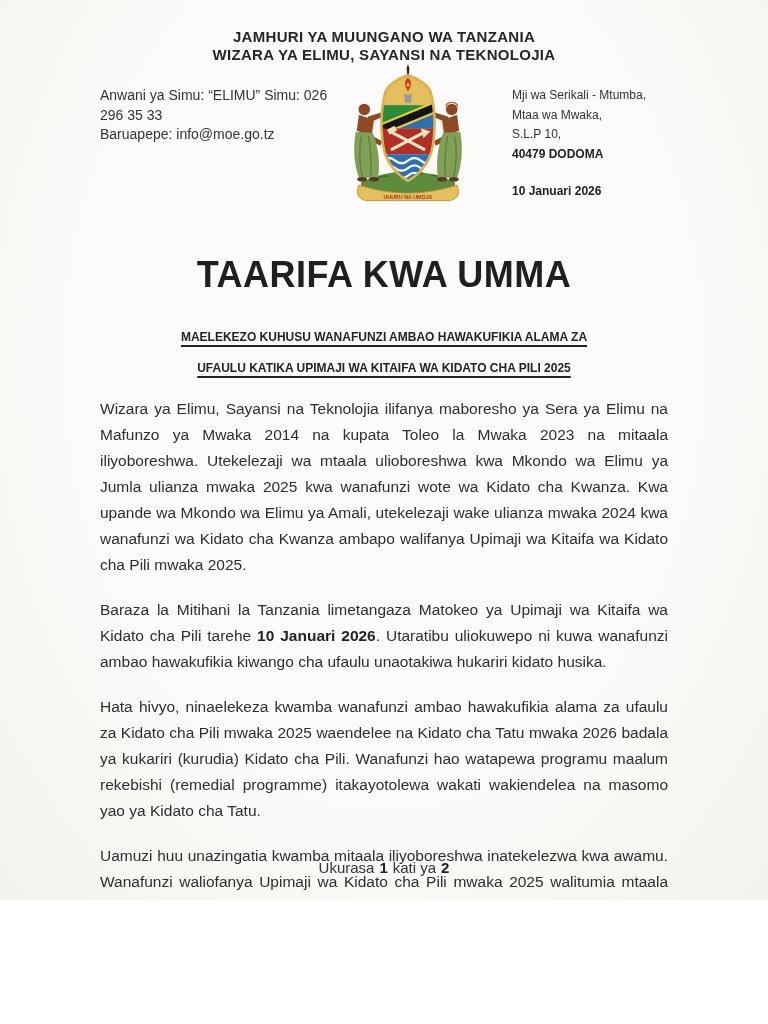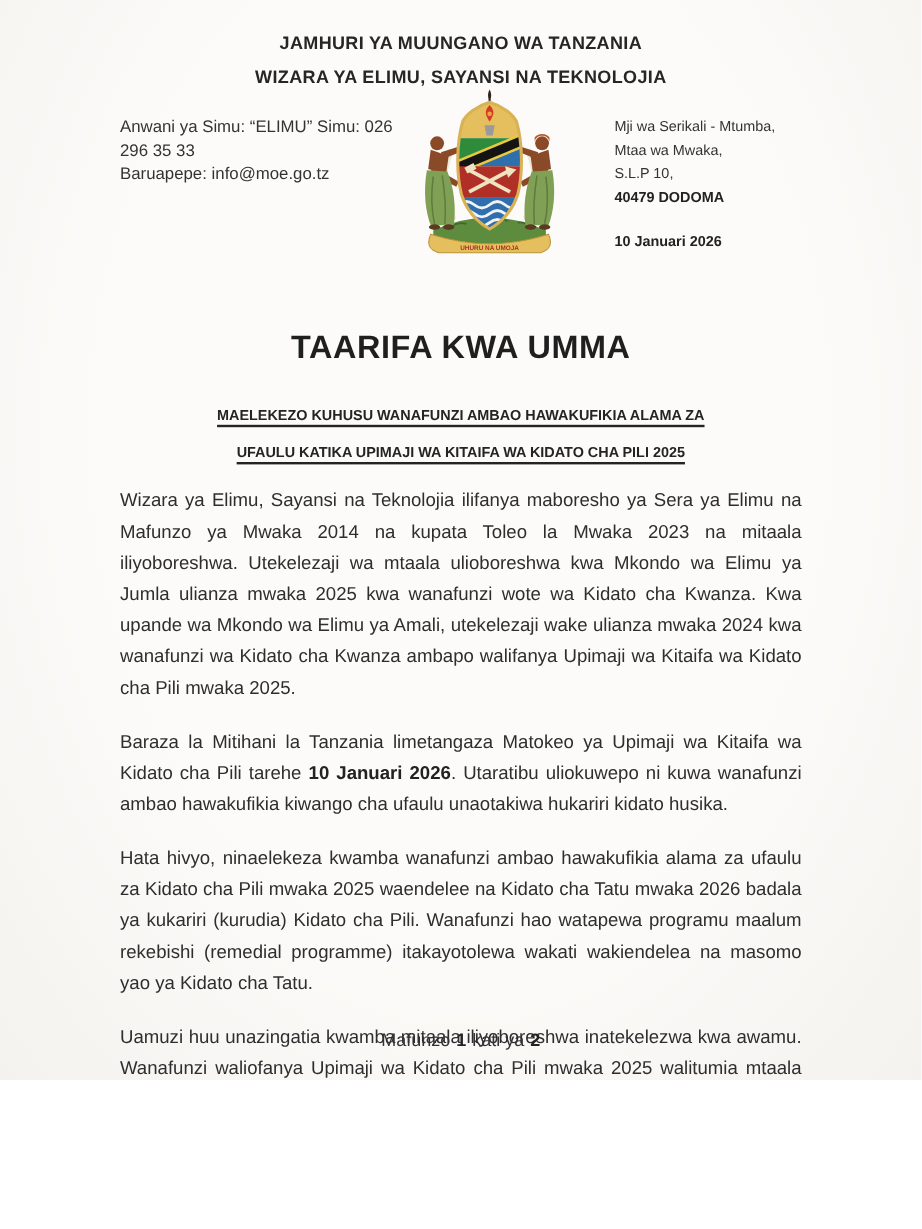--- a/index.html
+++ b/index.html
@@ -5,32 +5,32 @@
   * { margin:0; padding:0; box-sizing:border-box; }
   html,body { width:768px; height:1024px; }
   body { font-family:"Liberation Sans","DejaVu Sans",sans-serif; }
   .page {
     position:relative; width:768px; height:900px; overflow:hidden;
     background: radial-gradient(ellipse at 50% 40%, #fcfbf9 55%, #f3f2ee 100%);
     color:#2b2b2b;
   }
   .doc-header { text-align:center; padding-top:28px; }
   .doc-header .hline { font-size:15px; font-weight:bold; line-height:18px; letter-spacing:.3px; color:#262626; }
-  .doc-header .hline + .hline { margin-top:10px; }
+  .doc-header .hline + .hline { }
 
   .letterhead { position:relative; height:158px; margin-top:12px; }
   .contact { position:absolute; left:100px; top:10px; width:252px; font-size:14px; line-height:19.5px; color:#333; }
   .contact .row { white-space:nowrap; }
   .contact a { color:#2d5bb0; text-decoration:underline; text-underline-offset:2px; cursor:pointer; }
   .emblem { position:absolute; left:344px; top:-14px; width:128px; height:146px; }
   .address { position:absolute; left:512px; top:10px; font-size:12px; line-height:19.5px; color:#333; }
   .address .bold { font-weight:bold; color:#222; }
   .address .date { margin-top:18px; font-weight:bold; color:#222; }
 
-  .title { text-align:center; margin-top:30px; font-size:27px; font-weight:bold; letter-spacing:.5px; color:#1f1f1f; }
+  .title { text-align:center; margin-top:20px; font-size:36px; font-weight:bold; letter-spacing:.5px; color:#1f1f1f; }
 
   .subject { text-align:center; margin-top:26px; font-size:12px; font-weight:bold; line-height:31px; color:#242424; }
   .subject .sline { display:block; }
   .subject .sline span { text-decoration:underline; text-underline-offset:3.5px; text-decoration-thickness:1.5px; }
 
   .body-text { margin:12px 100px 0 100px; font-size:15.5px; line-height:26px; text-align:justify; color:#2e2e2e; }
   .body-text p { margin-bottom:19px; }
   .body-text p.justify-last { text-align-last:justify; }
   .body-text b { color:#222; }
 
@@ -143,19 +143,19 @@
   </div>
 
   <div class="body-text">
       <p><span>Wizara ya Elimu, Sayansi na Teknolojia ilifanya maboresho ya Sera ya Elimu na Mafunzo ya Mwaka 2014 na kupata Toleo la Mwaka 2023 na mitaala iliyoboreshwa. Utekelezaji wa mtaala ulioboreshwa kwa Mkondo wa Elimu ya Jumla ulianza mwaka 2025 kwa wanafunzi wote wa Kidato cha Kwanza. Kwa upande wa Mkondo wa Elimu ya Amali, utekelezaji wake ulianza mwaka 2024 kwa wanafunzi wa Kidato cha Kwanza ambapo walifanya Upimaji wa Kitaifa wa Kidato cha Pili mwaka 2025.</span></p>
       <p><span>Baraza la Mitihani la Tanzania limetangaza Matokeo ya Upimaji wa Kitaifa wa Kidato cha Pili tarehe </span><b>10 Januari 2026</b><span>. Utaratibu uliokuwepo ni kuwa wanafunzi ambao hawakufikia kiwango cha ufaulu unaotakiwa hukariri kidato husika.</span></p>
       <p><span>Hata hivyo, ninaelekeza kwamba wanafunzi ambao hawakufikia alama za ufaulu za Kidato cha Pili mwaka 2025 waendelee na Kidato cha Tatu mwaka 2026 badala ya kukariri (kurudia) Kidato cha Pili. Wanafunzi hao watapewa programu maalum rekebishi (remedial programme) itakayotolewa wakati wakiendelea na masomo yao ya Kidato cha Tatu.</span></p>
       <p class="justify-last"><span>Uamuzi huu unazingatia kwamba mitaala iliyoboreshwa inatekelezwa kwa awamu. Wanafunzi waliofanya Upimaji wa Kidato cha Pili mwaka 2025 walitumia mtaala wa zamani na watamaliza Kidato cha Nne kwa kutumia mtaala huo wa zamani. Wanafunzi wanaoingia Kidato cha Pili mwaka 2026 watatumia Mtaala Ulioboreshwa ambao walianza kuutumia Kidato cha Kwanza. Hivyo, endapo wanafunzi walioshindwa kufikia alama za ufaulu watarudia Kidato cha Pili mwaka 2026</span></p>
     </div>
 
   <div class="doc-footer">
-    <span>Mafunzo</span>
+    <span>Ukurasa</span>
     <b>1</b>
     <span>kati ya</span>
     <b>2</b>
   </div>
 
 </div>
 
 </body></html>

